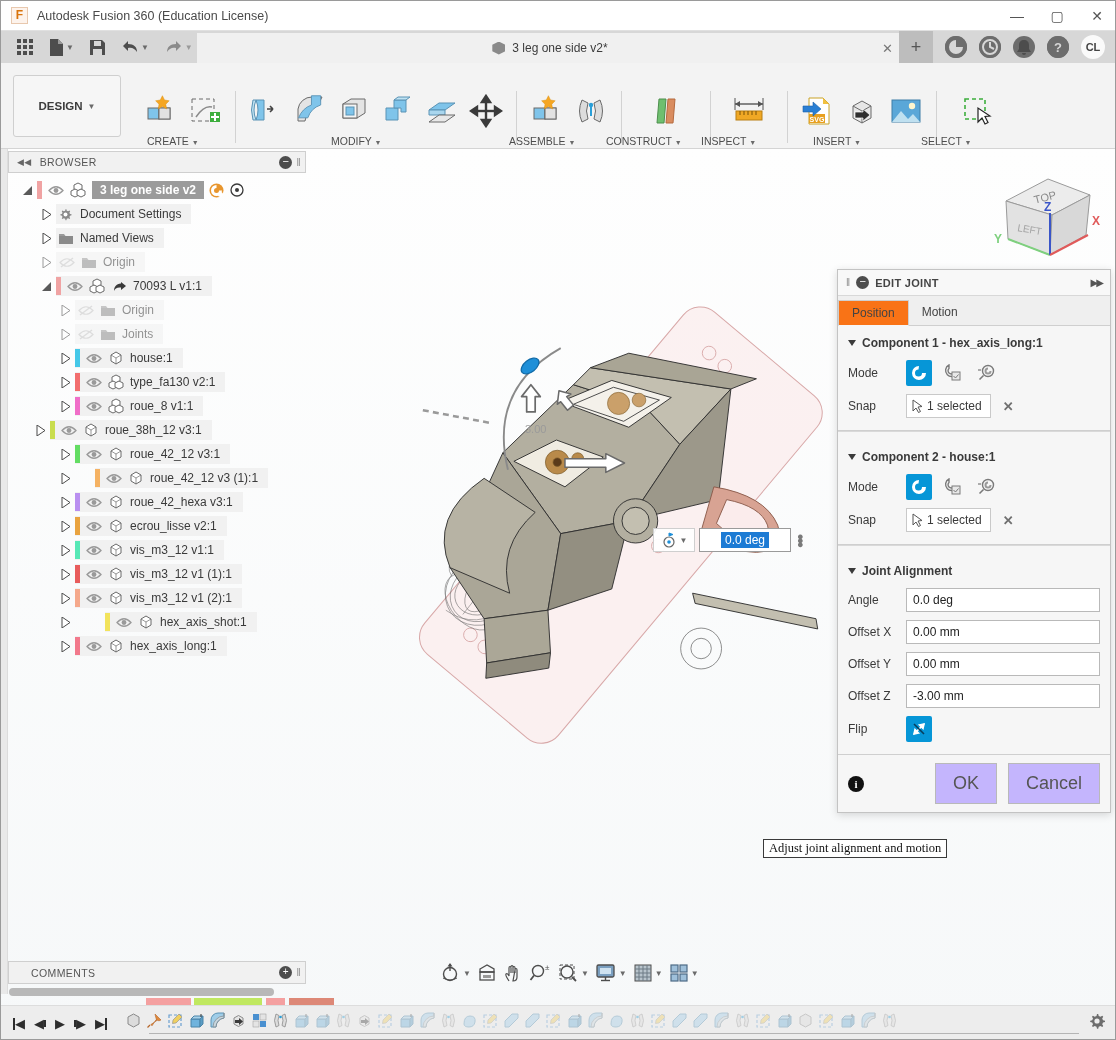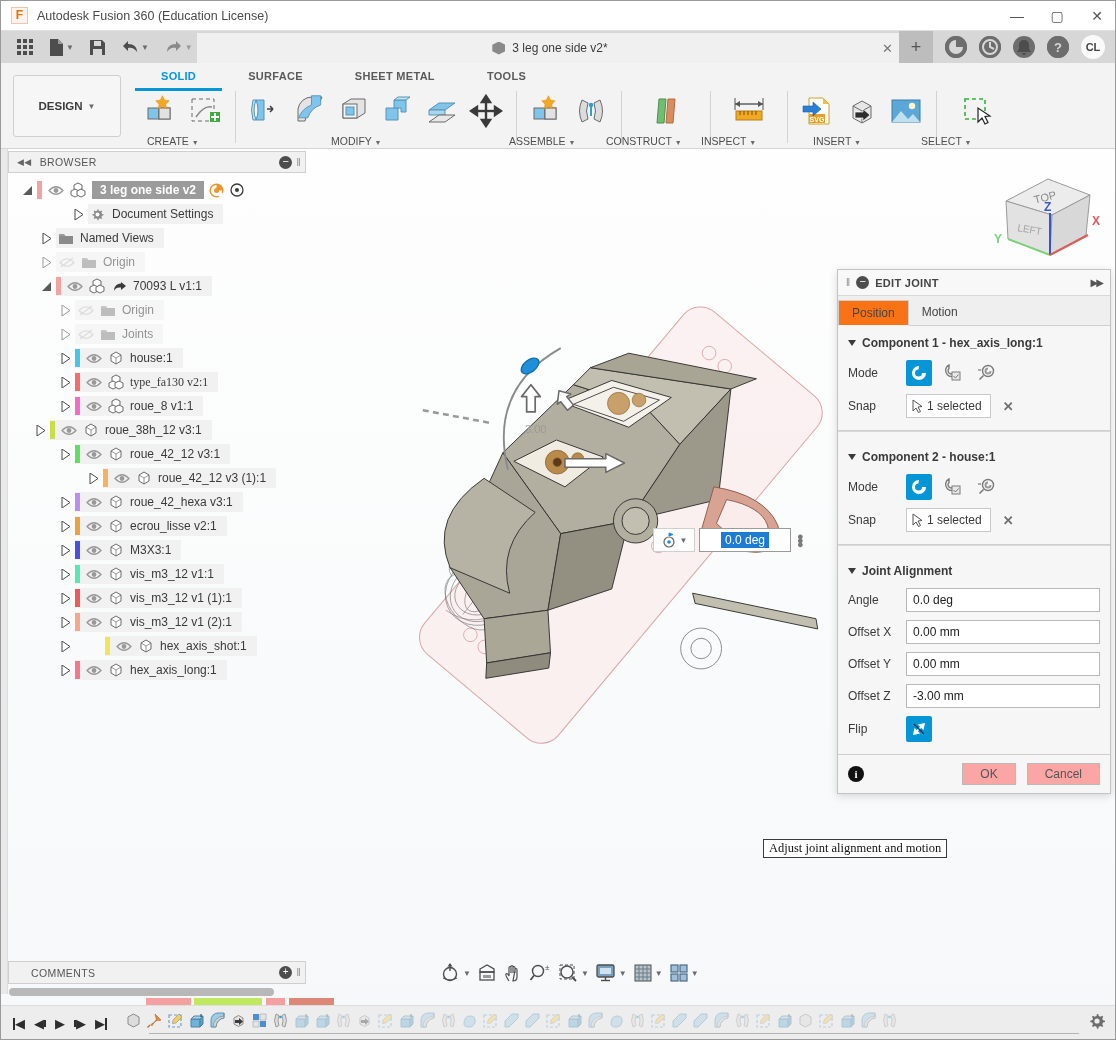--- a/index.html
+++ b/index.html
@@ -80,21 +80,21 @@
   .mode-btns { display:flex; align-items:center; gap:8px; }
   .mode-btn { width:26px; height:26px; display:flex; align-items:center; justify-content:center; border-radius:2px; }
   .mode-btn.selected { background:#0696d7; }
   .snap-btn { background:#fff; border:1px solid #c9c9c9; height:24px; display:flex; align-items:center; padding:0 8px 0 4px; gap:3px; }
   .snap-x { margin-left:12px; color:#707070; font-weight:bold; font-size:13px; }
   .dsep { height:2px; background:#d9d9d9; margin:8px 0; border-top:1px solid #cfcfcf;}
   .dfield { flex:1; height:24px; background:#fff; border:1px solid #b9b9b9; display:flex; align-items:center; padding:0 6px; color:#222; }
   .flip-btn { width:26px; height:26px; background:#0696d7; border-radius:2px; display:flex; align-items:center; justify-content:center; }
   #dlg-footer { border-top:1px solid #cfcfcf; margin-top:8px; padding:8px 10px; display:flex; align-items:center; }
   .info-i { width:16px; height:16px; border-radius:50%; background:#111; color:#fff; font-size:11px; font-weight:bold; display:flex; align-items:center; justify-content:center; font-family:"Liberation Serif",serif; }
-  .dlg-btn { border:1px solid #b9b9b9; background:#fca5a5; padding:3px 17px; font-size:12px; color:#555; margin-left:11px; }
+  .dlg-btn { border:1px solid #b9b9b9; background:#c4b5fd; padding:9px 17px; font-size:18px; color:#555; margin-left:11px; }
   #dlg-footer .spacer { flex:1; }
 
   
   #angle-float { left:652px; top:527px; height:24px; display:flex; align-items:center; }
   #angle-icon-box { width:42px; height:24px; background:rgba(255,255,255,.92); border:1px solid #cfcfcf; display:flex; align-items:center; justify-content:center; gap:3px; }
   #angle-input { width:92px; height:24px; background:#fff; border:1px solid #9a9a9a; margin-left:4px; display:flex; align-items:center; justify-content:center; }
   #angle-input span { background:#1d7bd4; color:#fff; font-size:12px; padding:1px 4px; }
   #angle-dots { margin-left:6px; color:#7a7a7a; font-size:11px; line-height:4px; letter-spacing:0; }
 
   
@@ -216,26 +216,20 @@
           <text x="11" y="15.5" font-size="13" font-family="Liberation Sans" font-weight="bold" fill="#d7d7d7" text-anchor="middle">?</text>
         </svg>
     </div>
     <div id="avatar">CL</div>
   </div>
 
   <div id="ribbon" class="abs">
     <div id="design-btn" class="abs">
       <span>DESIGN</span>
       <span class="caret">▼</span>
-    </div>
-    <div id="ribbon-tabs" class="abs">
-      <div class="rtab active">SOLID</div>
-      <div class="rtab">SURFACE</div>
-      <div class="rtab">SHEET METAL</div>
-      <div class="rtab">TOOLS</div>
     </div>
 
     <div id="tool-row" class="abs">
 
       <div class="tgroup">
         <div class="tool">
           <svg width="34" height="34" viewBox="0 0 34 34">
               <rect x="4" y="14" width="11" height="11" fill="#7fc4ea" stroke="#6a6a6a"></rect>
               <rect x="15" y="14" width="11" height="11" fill="#e2e2e2" stroke="#6a6a6a"></rect>
               <rect x="15" y="3" width="11" height="11" fill="#e2e2e2" stroke="#6a6a6a" transform="translate(0,11)"></rect>
@@ -537,21 +531,21 @@
               </svg>
             </span>
             <span class="badge-target">
               <svg width="14" height="14" viewBox="0 0 14 14">
                 <circle cx="7" cy="7" r="6" fill="none" stroke="#3a3a3a" stroke-width="1.3"></circle>
                 <circle cx="7" cy="7" r="2" fill="#3a3a3a"></circle>
               </svg>
             </span>
           </span>
         </div>
-        <div class="trow" style="padding-left: 33px; margin-left: 32px;">
+        <div class="trow" style="padding-left: 33px;">
           <span class="expander">
             <svg width="11" height="11" viewBox="0 0 11 11">
               <path d="M2 0 l8 5.5 -8 5.5 z" fill="#fff" stroke="#4a4a4a"></path>
             </svg>
           </span>
           <span class="rowpill">
             <span class="ticon">
               <svg width="15" height="15" viewBox="0 0 20 20">
                 <path d="M10 3 l1.2 0 .5 2 1.8 .8 1.8 -1 .9 .9 -1 1.8 .8 1.8 2 .5 0 1.2 -2 .5 -.8 1.8 1 1.8 -.9 .9 -1.8 -1 -1.8 .8 -.5 2 -1.2 0 -.5 -2 -1.8 -.8 -1.8 1 -.9 -.9 1 -1.8 -.8 -1.8 -2 -.5 0 -1.2 2 -.5 .8 -1.8 -1 -1.8 .9 -.9 1.8 1 1.8 -.8 z" fill="#8a8a8a"></path>
                 <circle cx="10" cy="10" r="2.6" fill="#fff"></circle>
@@ -687,21 +681,21 @@
             </span>
             <span class="ticon">
               <svg width="16" height="16" viewBox="0 0 16 16">
                 <path d="M3 5 l5 -3 5 3 v6 l-5 3 -5 -3 z" fill="#fff" stroke="#6a6a6a"></path>
                 <path d="M3 5 l5 3 5 -3 M8 8 v6" fill="none" stroke="#6a6a6a" stroke-width=".7"></path>
               </svg>
             </span>
             <span class="tlabel">house:1</span>
           </span>
         </div>
-        <div class="trow" style="padding-left: 52px; font-family: Liberation Serif, serif;">
+        <div class="trow" style="padding-left: 52px;">
           <span class="expander">
             <svg width="11" height="11" viewBox="0 0 11 11">
               <path d="M2 0 l8 5.5 -8 5.5 z" fill="#fff" stroke="#4a4a4a"></path>
             </svg>
           </span>
           <span class="rowpill">
             <span class="cbar" style="background: rgb(242, 110, 110);"></span>
             <span class="eye">
               <svg width="16" height="11" viewBox="0 0 16 11">
                 <path d="M1 5.5 Q8 -2 15 5.5 Q8 13 1 5.5 z" fill="none" stroke="#9a9a9a" stroke-width="1.3"></path>
@@ -781,21 +775,21 @@
             </span>
             <span class="ticon">
               <svg width="16" height="16" viewBox="0 0 16 16">
                 <path d="M3 5 l5 -3 5 3 v6 l-5 3 -5 -3 z" fill="#fff" stroke="#6a6a6a"></path>
                 <path d="M3 5 l5 3 5 -3 M8 8 v6" fill="none" stroke="#6a6a6a" stroke-width=".7"></path>
               </svg>
             </span>
             <span class="tlabel">roue_42_12 v3:1</span>
           </span>
         </div>
-        <div class="trow" style="padding-left: 80px;">
+        <div class="trow" style="padding-left: 52px; gap: 20px;">
           <span class="expander">
             <svg width="11" height="11" viewBox="0 0 11 11">
               <path d="M2 0 l8 5.5 -8 5.5 z" fill="#fff" stroke="#4a4a4a"></path>
             </svg>
           </span>
           <span class="rowpill">
             <span class="cbar" style="background: rgb(245, 178, 99);"></span>
             <span class="eye">
               <svg width="16" height="11" viewBox="0 0 16 11">
                 <path d="M1 5.5 Q8 -2 15 5.5 Q8 13 1 5.5 z" fill="none" stroke="#9a9a9a" stroke-width="1.3"></path>
@@ -848,43 +842,20 @@
                 <circle cx="8" cy="5.5" r="2.4" fill="#9a9a9a"></circle>
               </svg>
             </span>
             <span class="ticon">
               <svg width="16" height="16" viewBox="0 0 16 16">
                 <path d="M3 5 l5 -3 5 3 v6 l-5 3 -5 -3 z" fill="#fff" stroke="#6a6a6a"></path>
                 <path d="M3 5 l5 3 5 -3 M8 8 v6" fill="none" stroke="#6a6a6a" stroke-width=".7"></path>
               </svg>
             </span>
             <span class="tlabel">ecrou_lisse v2:1</span>
-          </span>
-        </div>
-        <div class="trow" style="padding-left: 52px;">
-          <span class="expander">
-            <svg width="11" height="11" viewBox="0 0 11 11">
-              <path d="M2 0 l8 5.5 -8 5.5 z" fill="#fff" stroke="#4a4a4a"></path>
-            </svg>
-          </span>
-          <span class="rowpill">
-            <span class="cbar" style="background: rgb(74, 82, 221);"></span>
-            <span class="eye">
-              <svg width="16" height="11" viewBox="0 0 16 11">
-                <path d="M1 5.5 Q8 -2 15 5.5 Q8 13 1 5.5 z" fill="none" stroke="#9a9a9a" stroke-width="1.3"></path>
-                <circle cx="8" cy="5.5" r="2.4" fill="#9a9a9a"></circle>
-              </svg>
-            </span>
-            <span class="ticon">
-              <svg width="16" height="16" viewBox="0 0 16 16">
-                <path d="M3 5 l5 -3 5 3 v6 l-5 3 -5 -3 z" fill="#fff" stroke="#6a6a6a"></path>
-                <path d="M3 5 l5 3 5 -3 M8 8 v6" fill="none" stroke="#6a6a6a" stroke-width=".7"></path>
-              </svg>
-            </span>
-            <span class="tlabel">M3X3:1</span>
           </span>
         </div>
         <div class="trow" style="padding-left: 52px;">
           <span class="expander">
             <svg width="11" height="11" viewBox="0 0 11 11">
               <path d="M2 0 l8 5.5 -8 5.5 z" fill="#fff" stroke="#4a4a4a"></path>
             </svg>
           </span>
           <span class="rowpill">
             <span class="cbar" style="background: rgb(87, 232, 182);"></span>

